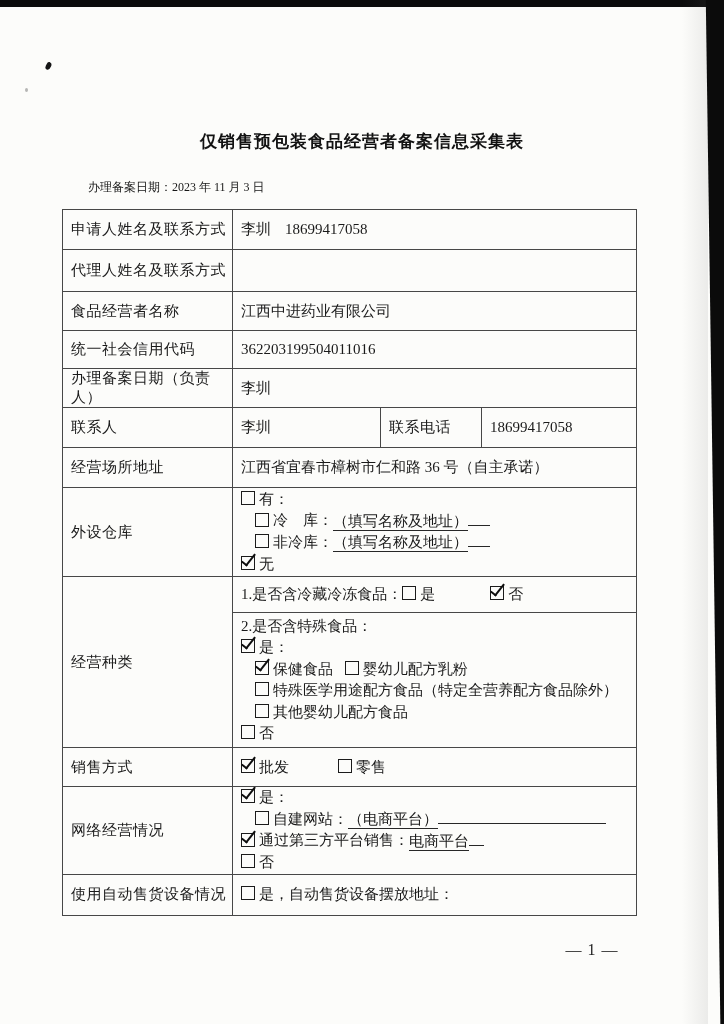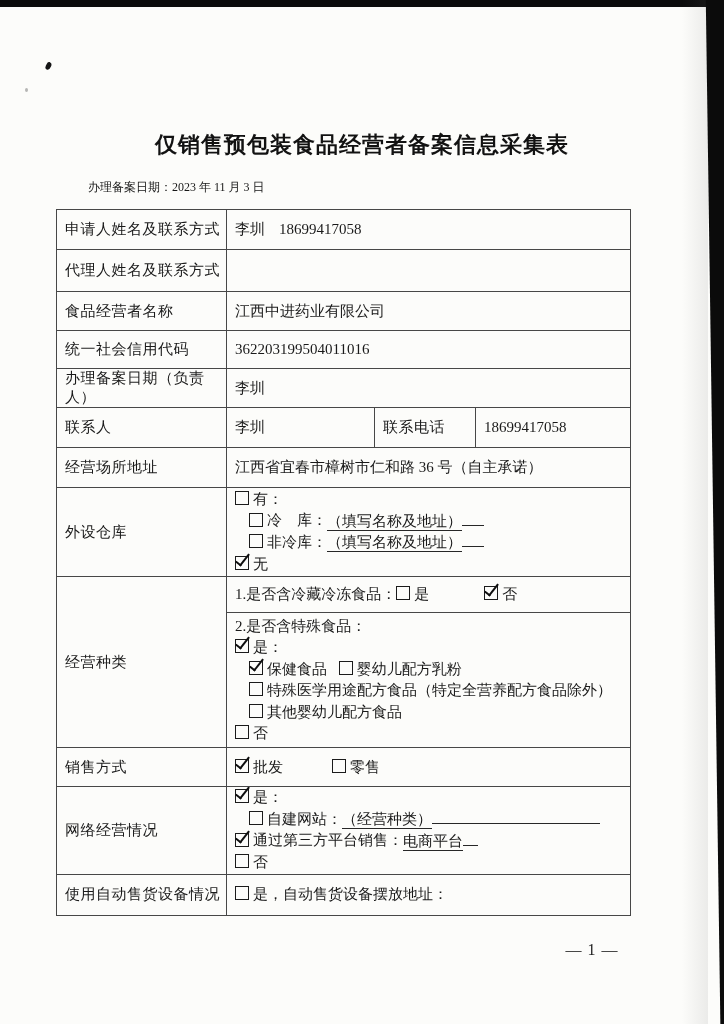--- a/index.html
+++ b/index.html
@@ -18,26 +18,26 @@
   .scan-streak{position:absolute;top:0;right:16px;width:26px;height:1024px;
     background:linear-gradient(to right,rgba(0,0,0,0),rgba(110,110,110,0.12));}
   .smudge-1{position:absolute;left:46px;top:62px;width:5px;height:8px;background:#151515;
     border-radius:45% 55% 60% 40%;transform:rotate(24deg);}
   .smudge-2{position:absolute;left:25px;top:88px;width:3px;height:4px;background:rgba(0,0,0,0.28);
     border-radius:50%;}
 
   .doc-title{
     position:absolute;top:130px;left:0;width:724px;text-align:center;
     font-family:"Liberation Sans","DejaVu Sans",sans-serif;
-    font-size:22px;font-weight:bold;letter-spacing:1px;color:#121212;
+    font-size:17px;font-weight:bold;letter-spacing:1px;color:#121212;
   }
   .date-line{position:absolute;top:179px;left:88px;font-size:12px;color:#161616;}
 
   table.form{
-    position:absolute;top:209px;left:56px;width:574px;
+    position:absolute;top:209px;left:62px;width:574px;
     border-collapse:collapse;table-layout:fixed;border-radius:8px;
   }
   table.form td{
     border:1px solid #474747;font-size:15px;color:#1a1a1a;
     padding:0 4px 0 8px;overflow:hidden;vertical-align:middle;
   }
   td.lbl{letter-spacing:0.5px;}
   td.val{padding-left:11px;}
   .multi{line-height:21.5px;padding-top:4px;padding-bottom:4px;}
 
@@ -177,21 +177,21 @@
       </td>
     </tr>
 
     <tr style="height:86px">
       <td class="lbl">网络经营情况</td>
       <td class="val multi" colspan="3">
         <div>
           <span class="cb checked"></span><span>是：</span>
         </div>
         <div class="ind">
-          <span class="cb"></span><span>自建网站：</span><span class="ul">（经营种类）</span><span class="ext ext-lg"></span>
+          <span class="cb"></span><span>自建网站：</span><span class="ul">（电商平台）</span><span class="ext ext-lg"></span>
         </div>
         <div>
           <span class="cb checked"></span><span>通过第三方平台销售：</span><span class="ul">电商平台</span><span class="ext ext-xs"></span>
         </div>
         <div>
           <span class="cb"></span><span>否</span>
         </div>
       </td>
     </tr>
 

